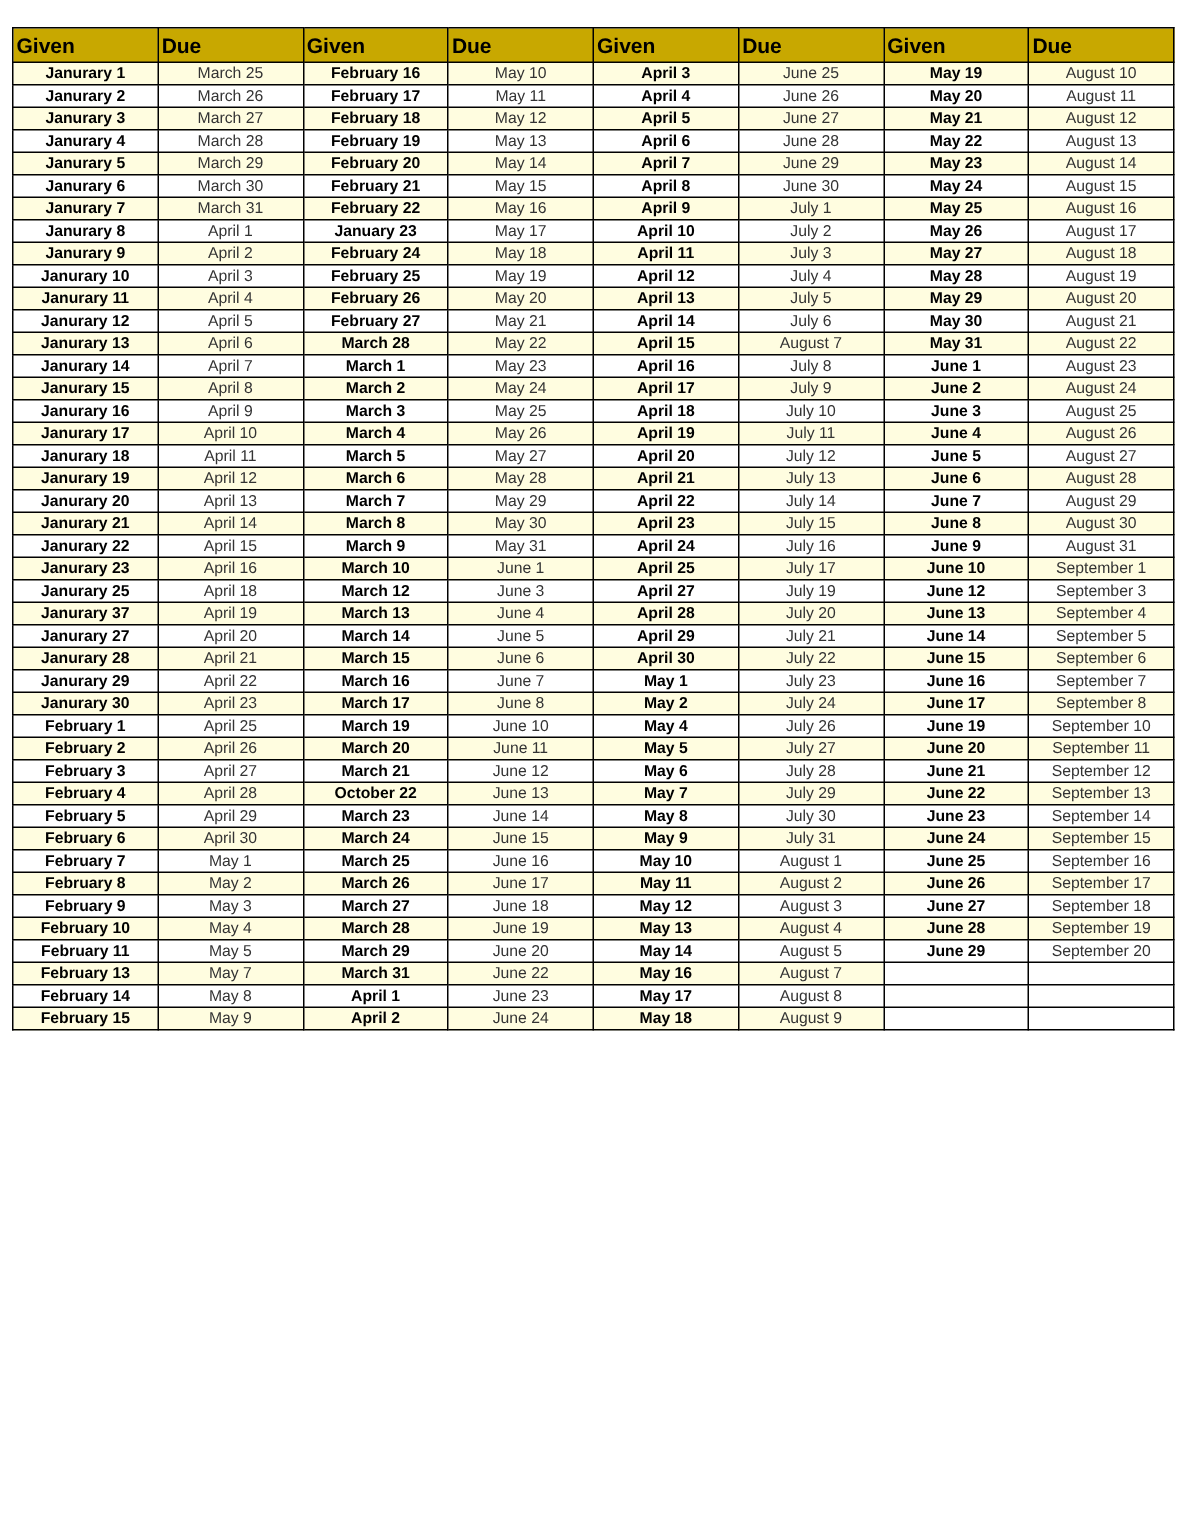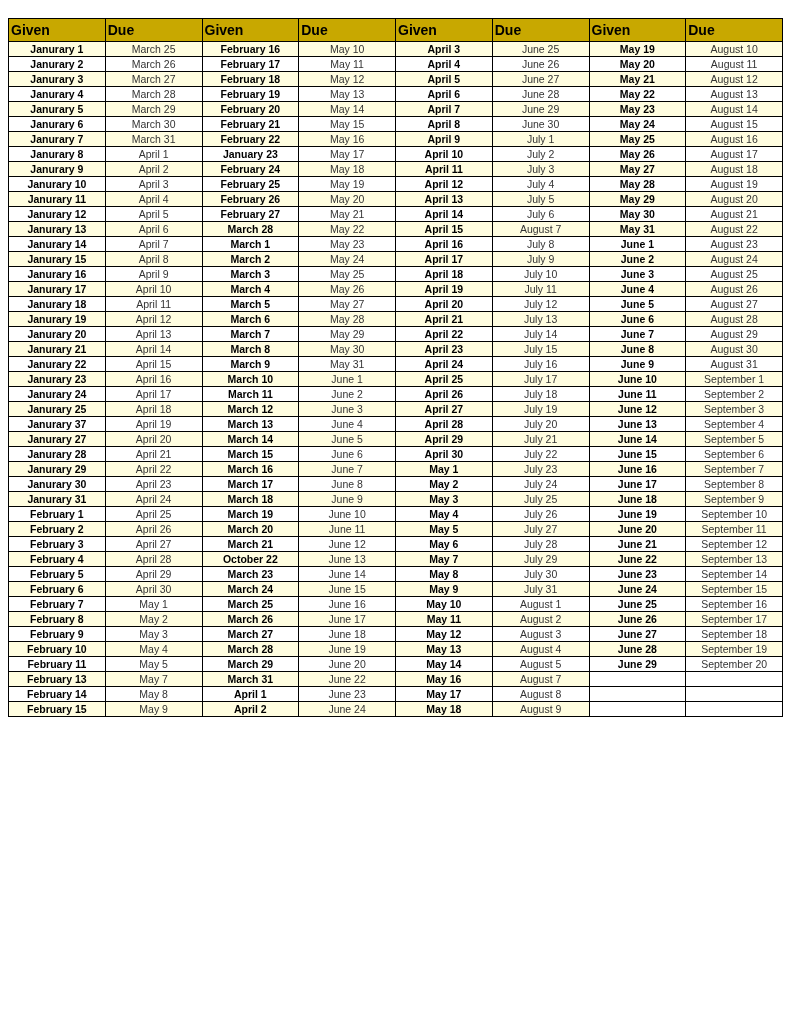--- a/index.html
+++ b/index.html
@@ -300,30 +300,20 @@
         <td class="given">Janurary 23</td>
         <td class="due">April 16</td>
         <td class="given">March 10</td>
         <td class="due">June 1</td>
         <td class="given">April 25</td>
         <td class="due">July 17</td>
         <td class="given">June 10</td>
         <td class="due">September 1</td>
       </tr>
       <tr>
-        <td class="given">Janurary 24</td>
-        <td class="due">April 17</td>
-        <td class="given">March 11</td>
-        <td class="due">June 2</td>
-        <td class="given">April 26</td>
-        <td class="due">July 18</td>
-        <td class="given">June 11</td>
-        <td class="due">September 2</td>
-      </tr>
-      <tr>
         <td class="given">Janurary 25</td>
         <td class="due">April 18</td>
         <td class="given">March 12</td>
         <td class="due">June 3</td>
         <td class="given">April 27</td>
         <td class="due">July 19</td>
         <td class="given">June 12</td>
         <td class="due">September 3</td>
       </tr>
       <tr>
@@ -370,30 +360,20 @@
         <td class="given">Janurary 30</td>
         <td class="due">April 23</td>
         <td class="given">March 17</td>
         <td class="due">June 8</td>
         <td class="given">May 2</td>
         <td class="due">July 24</td>
         <td class="given">June 17</td>
         <td class="due">September 8</td>
       </tr>
       <tr>
-        <td class="given">Janurary 31</td>
-        <td class="due">April 24</td>
-        <td class="given">March 18</td>
-        <td class="due">June 9</td>
-        <td class="given">May 3</td>
-        <td class="due">July 25</td>
-        <td class="given">June 18</td>
-        <td class="due">September 9</td>
-      </tr>
-      <tr>
         <td class="given">February 1</td>
         <td class="due">April 25</td>
         <td class="given">March 19</td>
         <td class="due">June 10</td>
         <td class="given">May 4</td>
         <td class="due">July 26</td>
         <td class="given">June 19</td>
         <td class="due">September 10</td>
       </tr>
       <tr>

